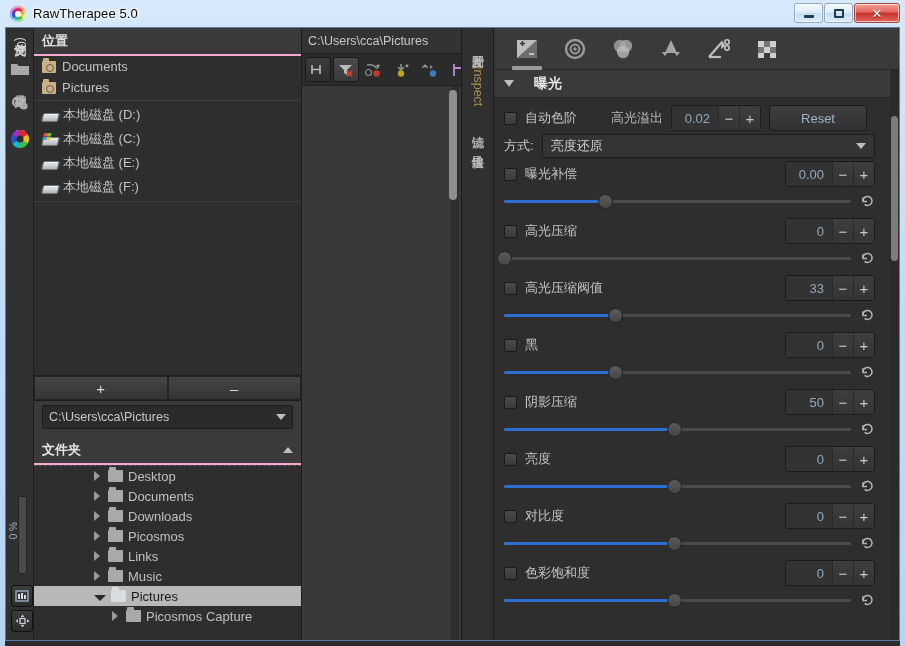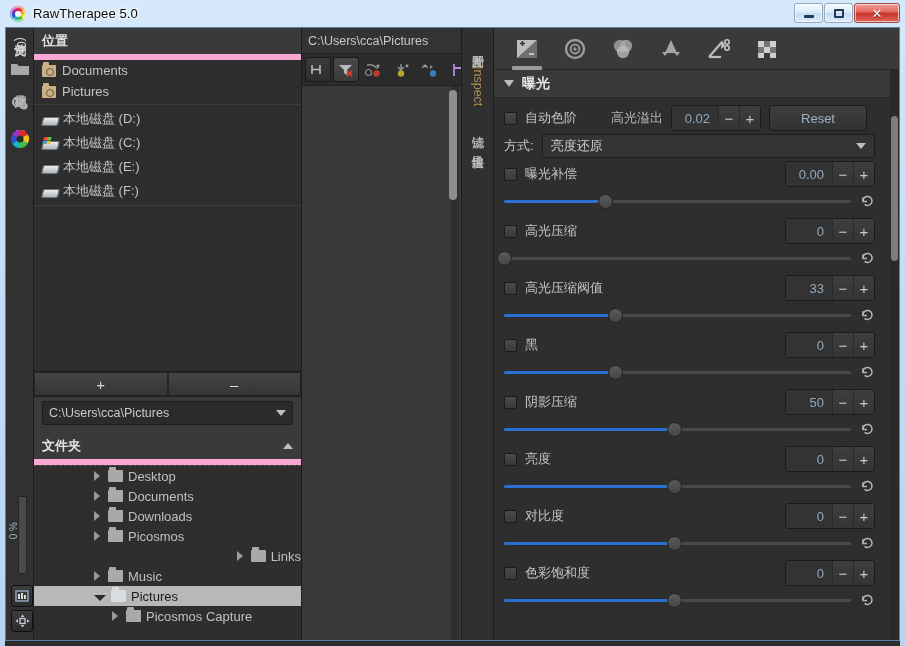--- a/index.html
+++ b/index.html
@@ -96,21 +96,21 @@
   }
 
   
   #places{
     width:268px; flex:0 0 268px; background:#2e2e2e;
     display:flex; flex-direction:column; border-right:1px solid #1c1c1c;
     position:relative;
   }
   .sec-head{
     background:#3a3a3a; color:#e2e2e2; font-size:13px; font-weight:bold;
-    padding:4px 8px; border-bottom:6px solid #f9a8d4;
+    padding:4px 8px; border-bottom:2px solid #f9a8d4;
     display:flex; align-items:center; justify-content:space-between;
   }
   .sec-head.sub{ font-weight:bold; }
   .place-row{
     display:flex; align-items:center; gap:6px; padding:3px 8px;
     font-size:13px; color:#c3c3c3; cursor:default;
   }
   .hsep{ height:1px; background:#3e3e3e; margin:2px 0; }
   .icon-folder{
     width:14px;height:12px;background:#c9b086;border-radius:1px;
@@ -251,21 +251,21 @@
     background:#9a9a9a; border-radius:1px;
   }
   #panel-scroll-track{
     position:absolute; right:0; top:42px; bottom:0; width:9px; background:#2a2a2a;
   }
   #panel-scroll-thumb{
     position:absolute; right:1px; top:46px; width:7px; height:145px;
     background:#7d7d7d; border-radius:4px;
   }
   #exposure-head{
-    height:28px; display:flex; align-items:center; gap:8px; padding:0 10px;
+    height:28px; display:flex; align-items:center; gap:20px; padding:0 10px;
     background:#3a3a3a; border-bottom:1px solid #272727;
   }
   #exposure-head .tri-d{
     width:0;height:0;border-left:5px solid transparent;border-right:5px solid transparent;
     border-top:7px solid #bdbdbd;
   }
   #exposure-head .h-title{ font-size:14px; font-weight:bold; color:#e6e6e6; }
   #panel-body{
     flex:1; overflow:hidden; padding:6px 24px 0 10px; position:relative;
     background:#2e2e2e;
@@ -472,21 +472,21 @@
         <div class="tree-row" style="padding-left:58px;">
           <span class="tri"></span>
           <span class="tfold"></span>
           <span>Downloads</span>
         </div>
         <div class="tree-row" style="padding-left:58px;">
           <span class="tri"></span>
           <span class="tfold"></span>
           <span>Picosmos</span>
         </div>
-        <div class="tree-row" style="padding-left:58px;justify-content:flex-end;">
+        <div class="tree-row" style="padding-left:58px;">
           <span class="tri"></span>
           <span class="tfold"></span>
           <span>Links</span>
         </div>
         <div class="tree-row" style="padding-left:58px;">
           <span class="tri"></span>
           <span class="tfold"></span>
           <span>Music</span>
         </div>
         <div class="tree-row selected" style="padding-left:58px;">

